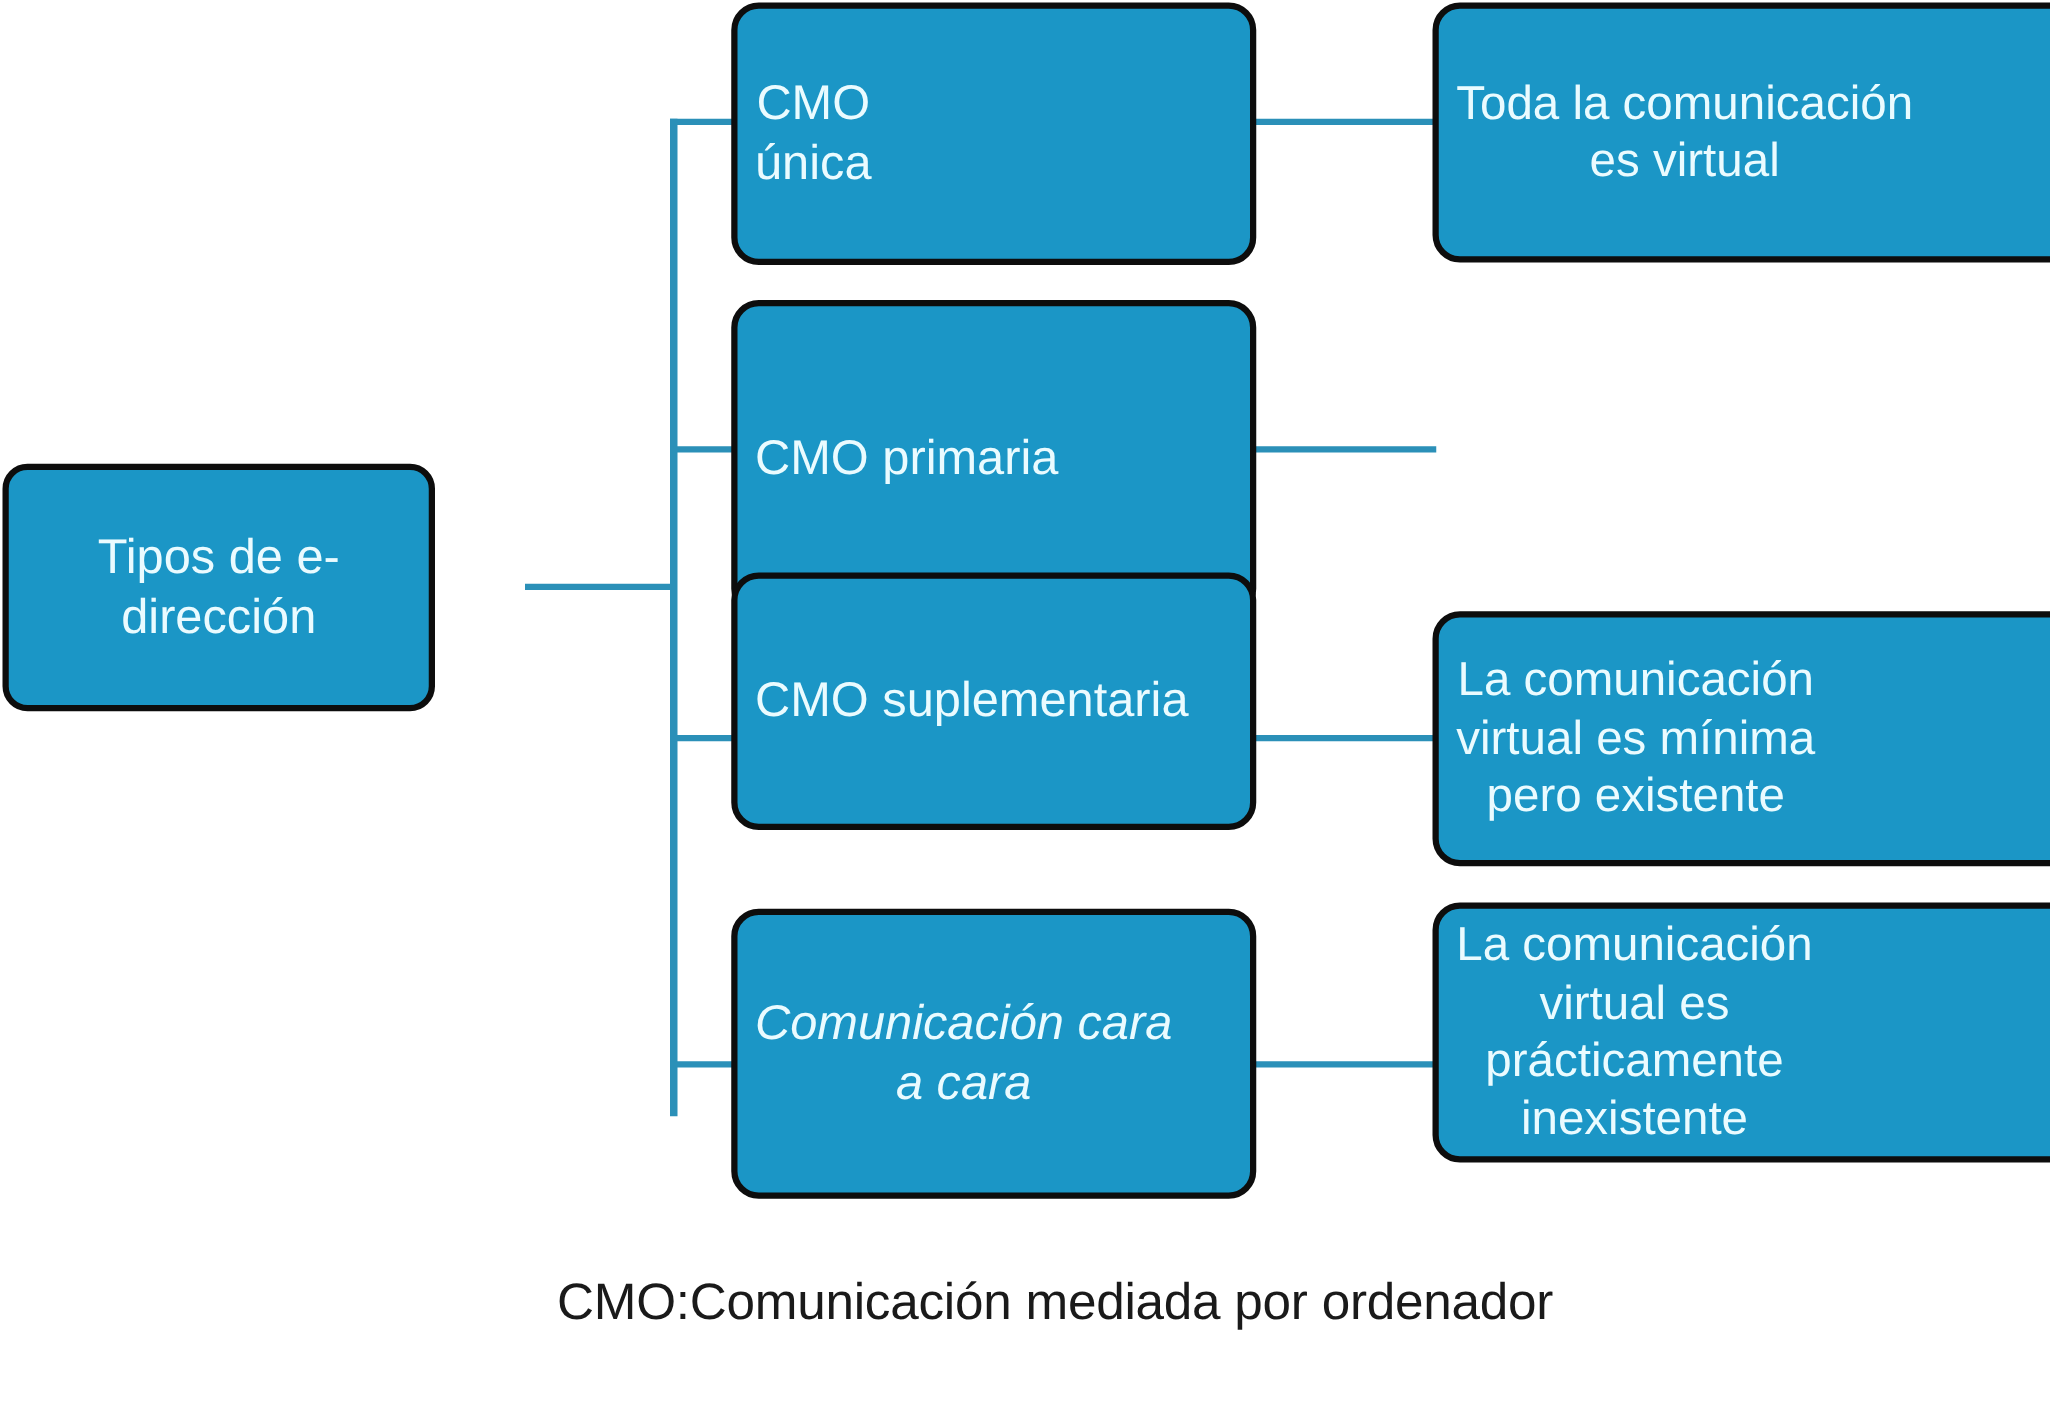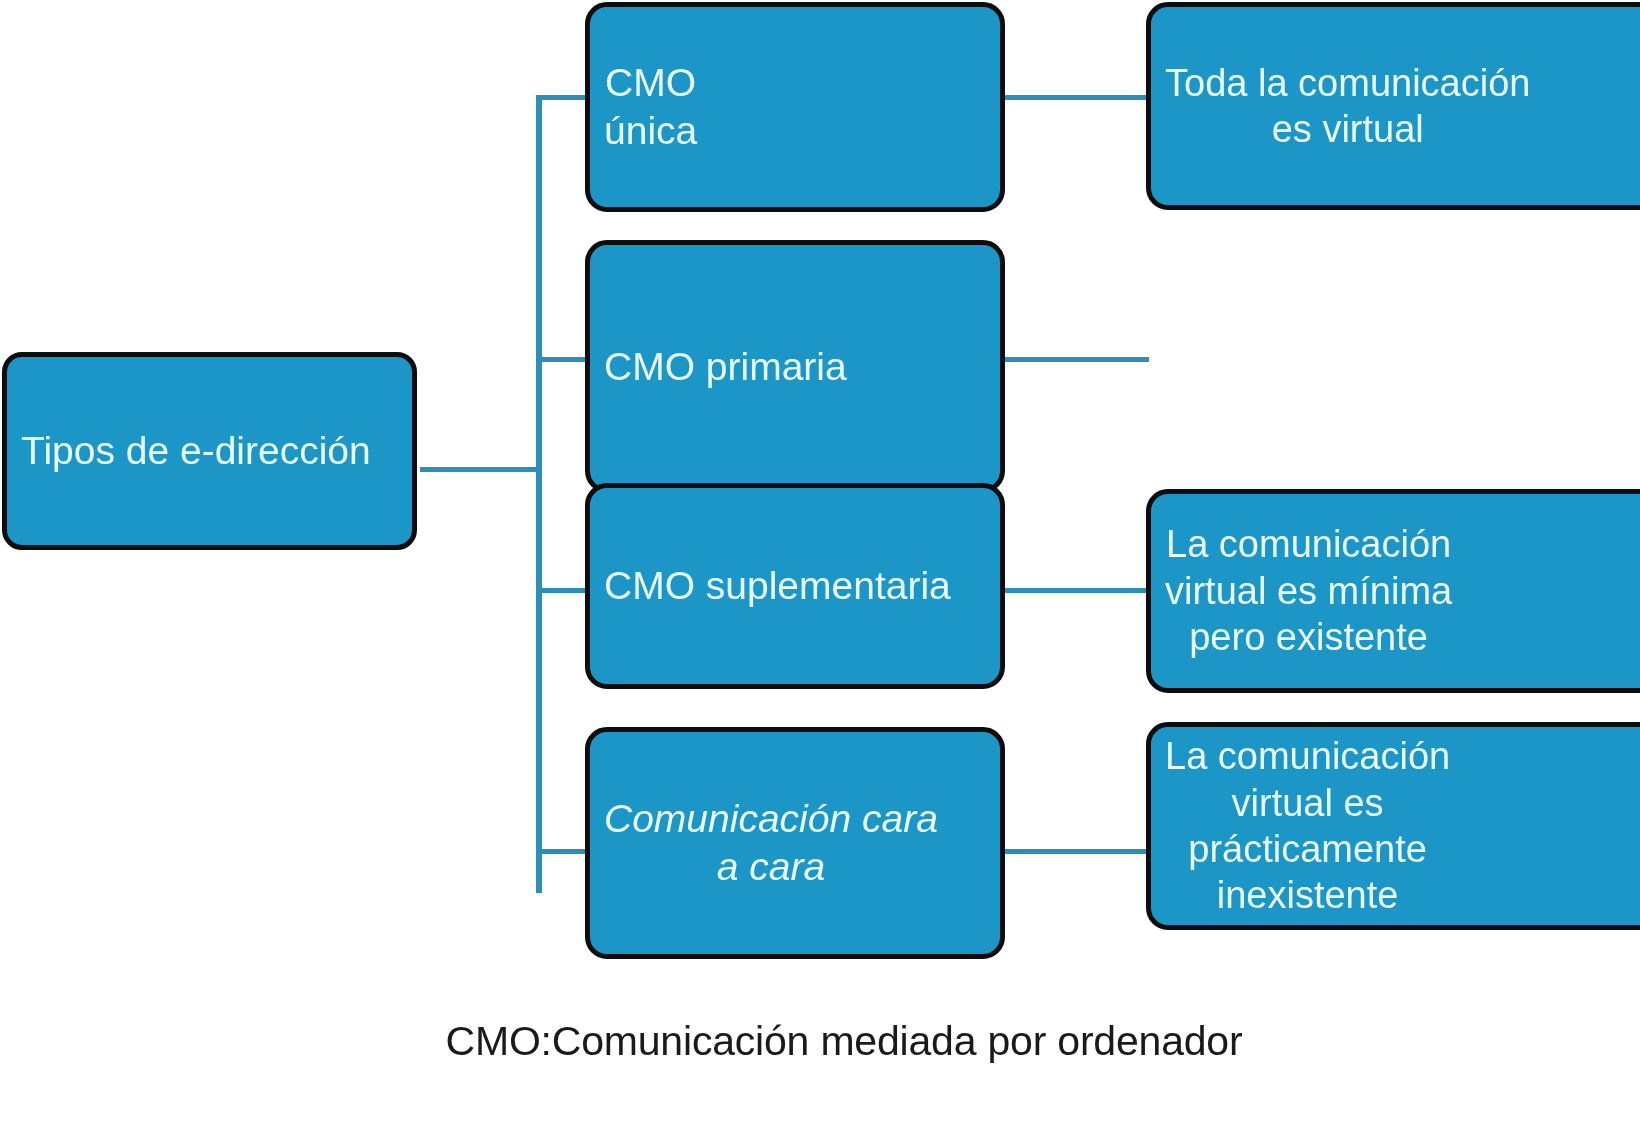--- a/index.html
+++ b/index.html
@@ -48,36 +48,36 @@
   }
   .node .label {
     display: block;
     padding: 0 14px;
     white-space: pre-line;
   }
 
   
   #node-root {
     left: 2px;
-    top: 352px;
-    width: 415px;
+    top: 371px;
+    width: 346px;
     height: 198px;
     border-radius: 20px;
     font-size: 39px;
   }
 
   
   .col2 {
     left: 585px;
     width: 420px;
     font-size: 39px;
   }
   #node-cmo-unica        { top: 2px;   height: 210px; }
   #node-cmo-primaria     { top: 240px; height: 253px; }
-  #node-cmo-suplementaria{ top: 483px; height: 206px; }
+  #node-cmo-suplementaria{ top: 458px; height: 206px; }
   #node-cara-a-cara      { top: 727px; height: 232px; font-style: italic; }
 
   
   .col3 {
     left: 1146px;
     width: 526px;
     font-size: 38px;
   }
   #node-desc-1 { top: 2px;   height: 208px; }
   #node-desc-2 { top: 240px; height: 206px; }

